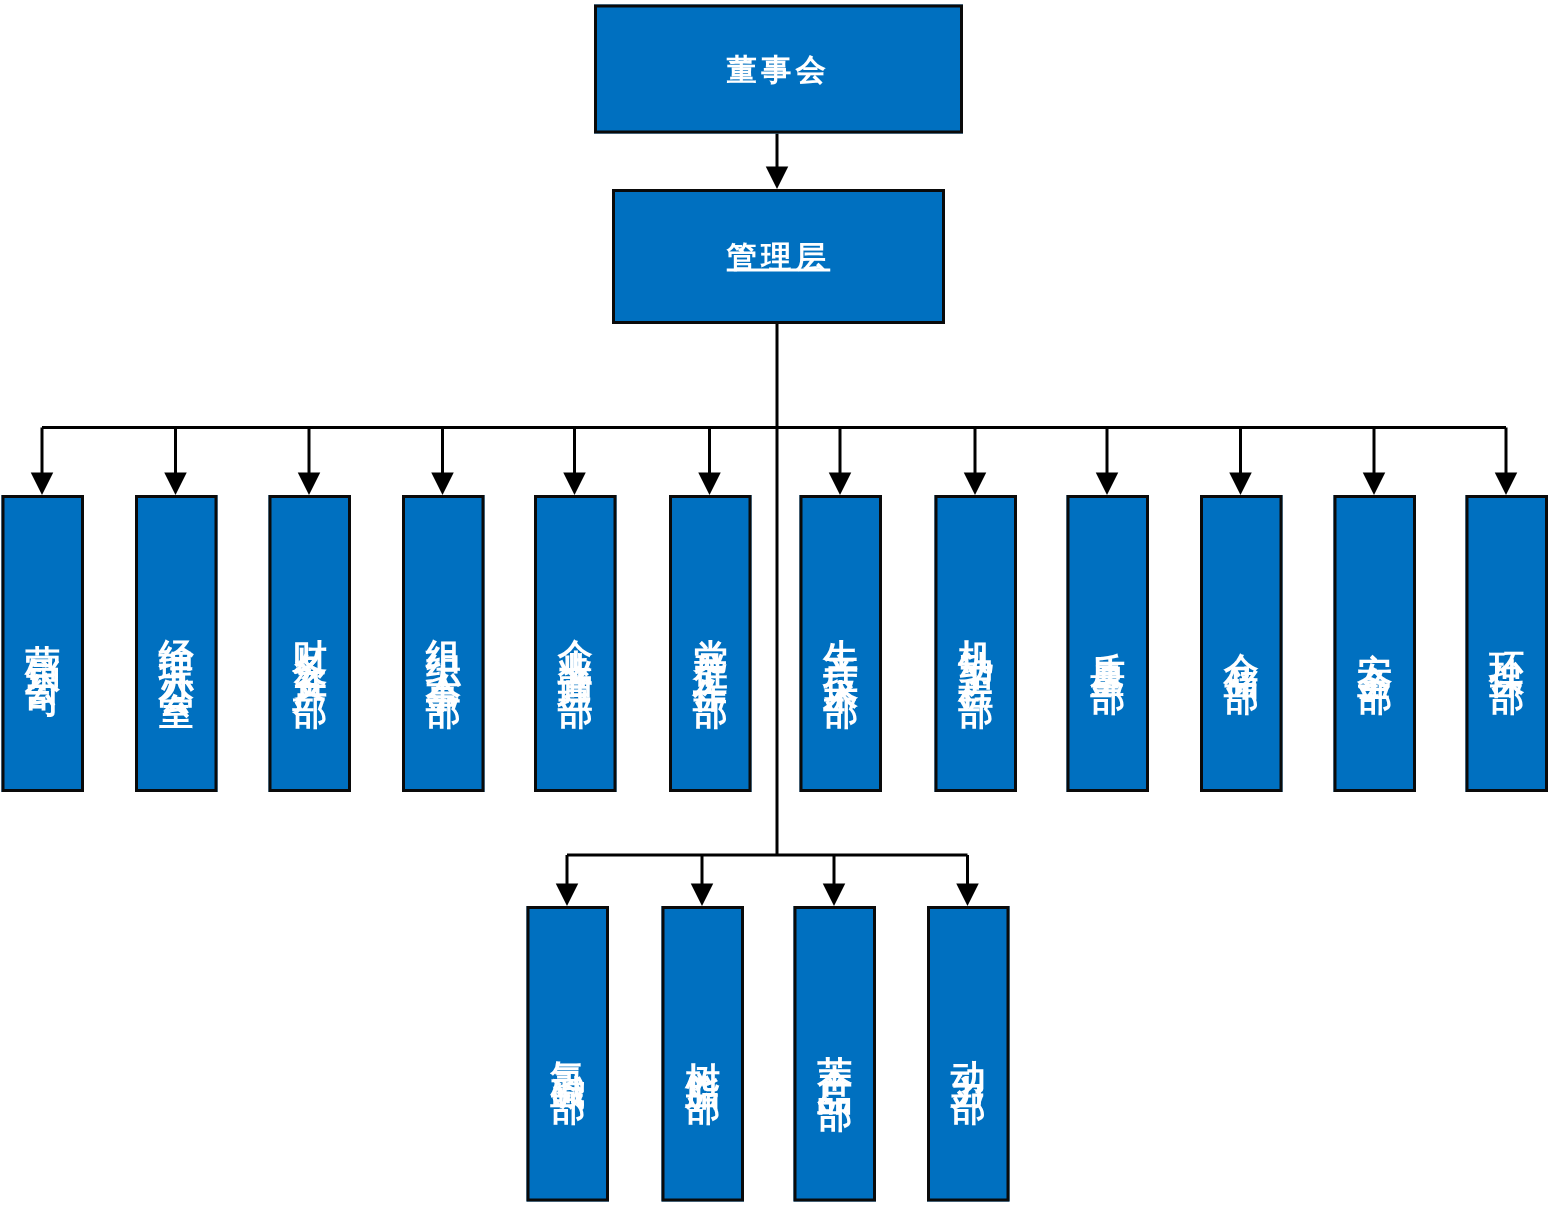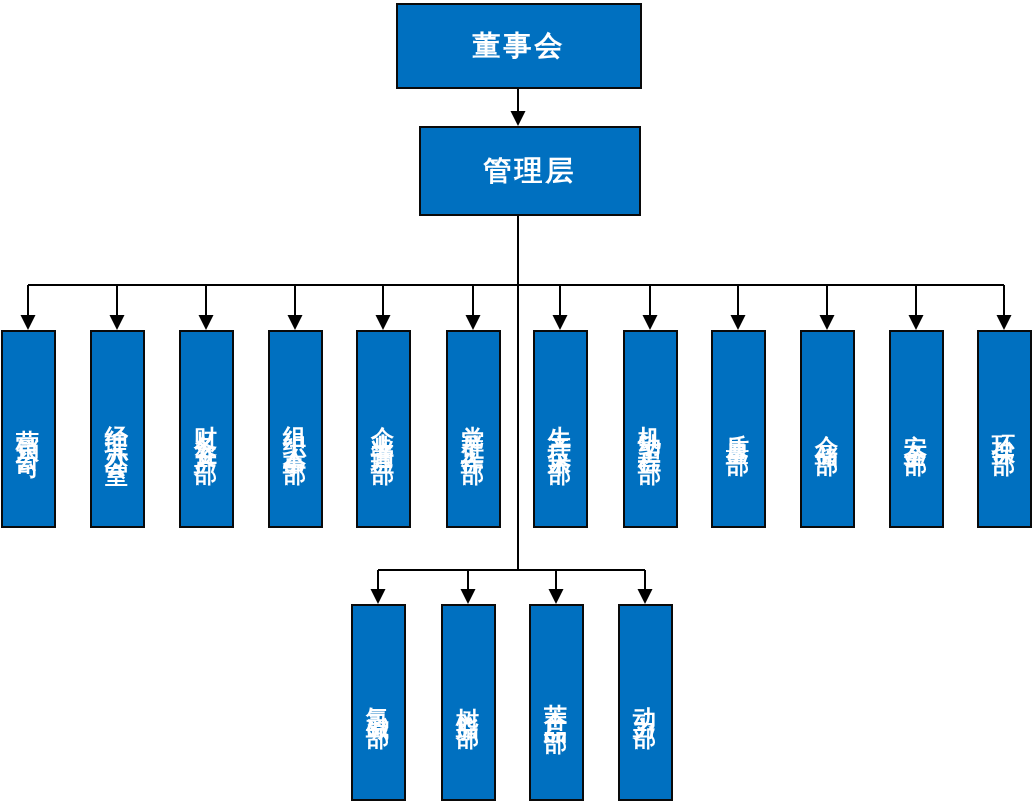--- a/index.html
+++ b/index.html
@@ -30,25 +30,25 @@
     background: var(--box-fill);
     border: 2px solid var(--box-border);
     color: var(--text);
     display: flex;
     align-items: center;
     justify-content: center;
     z-index: 2;
     font-weight: bold;
   }
   .node-h {
-    font-size: 28px;
+    font-size: 20px;
     letter-spacing: 3px;
   }
   .node-board { left: 396px; top: 3px;  width: 246px; height: 86px; }
-  .node-mgmt  { left: 419px; top: 126px; width: 222px; height: 90px; }
+  .node-mgmt  { left: 408px; top: 126px; width: 222px; height: 90px; text-decoration: underline; }
   .node-v {
     top: 330px;
     width: 55px;
     height: 198px;
   }
   .node-v2 {
     top: 604px;
     width: 55px;
     height: 197px;
   }

